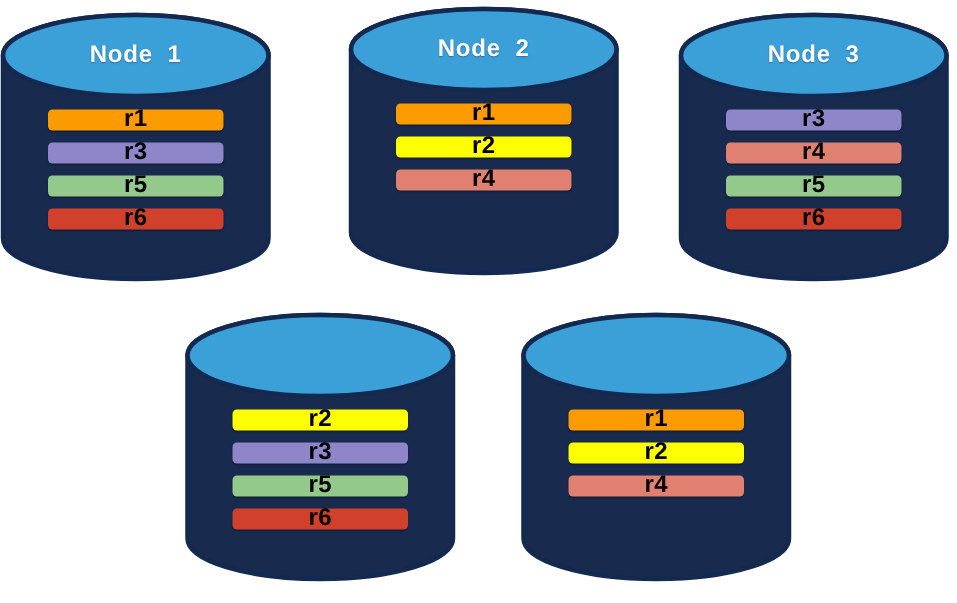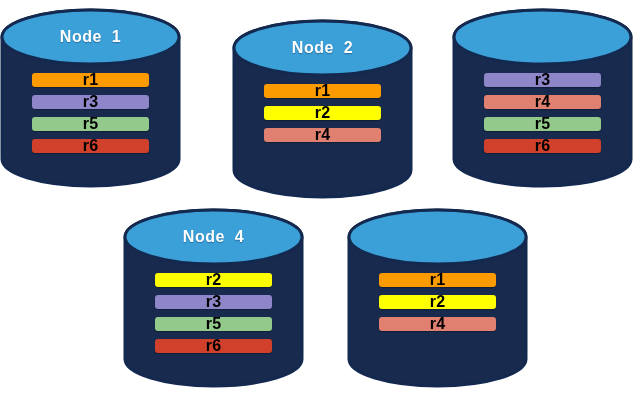--- a/index.html
+++ b/index.html
@@ -78,50 +78,50 @@
         <ellipse cx="90.5" cy="29" rx="88.5" ry="27" fill="#3b9fd8" stroke="#14294f" stroke-width="3"></ellipse>
       </svg>
       <div class="node-title" style="top: 20px; color: rgb(255, 255, 255);">Node  1</div>
       <div class="bars" style="top: 65px;">
         <div class="bar" style="background: rgb(251, 155, 0); width: 117px; margin-bottom: 8px;">r1</div>
         <div class="bar" style="background: rgb(142, 134, 201); width: 117px; margin-bottom: 8px;">r3</div>
         <div class="bar" style="background: rgb(147, 201, 138); width: 117px; margin-bottom: 8px;">r5</div>
         <div class="bar" style="background: rgb(209, 64, 43); width: 117px; margin-bottom: 0px;">r6</div>
       </div>
     </div>
-    <div class="node" style="left: 232px; top: 19px; width: 181px; height: 180px;">
+    <div class="node" style="left: 232px; top: 4px; width: 181px; height: 180px;">
       <svg class="cyl-svg" width="181" height="180" viewBox="0 0 181 180">
         <path d="M 2,29 L 2,151 A 88.5,27 0 0 0 179,151 L 179,29 A 88.5,27 0 0 0 2,29 Z" fill="#182a4e" stroke="#14294f" stroke-width="3"></path>
         <ellipse cx="90.5" cy="29" rx="88.5" ry="27" fill="#3b9fd8" stroke="#14294f" stroke-width="3"></ellipse>
       </svg>
       <div class="node-title" style="top: 20px; color: rgb(255, 255, 255);">Node  2</div>
       <div class="bars" style="top: 65px;">
         <div class="bar" style="background: rgb(251, 155, 0); width: 117px; margin-bottom: 8px;">r1</div>
         <div class="bar" style="background: rgb(255, 255, 0); width: 117px; margin-bottom: 8px;">r2</div>
         <div class="bar" style="background: rgb(224, 128, 112); width: 117px; margin-bottom: 0px;">r4</div>
       </div>
     </div>
     <div class="node" style="left: 452px; top: 8px; width: 181px; height: 180px;">
       <svg class="cyl-svg" width="181" height="180" viewBox="0 0 181 180">
         <path d="M 2,29 L 2,151 A 88.5,27 0 0 0 179,151 L 179,29 A 88.5,27 0 0 0 2,29 Z" fill="#182a4e" stroke="#14294f" stroke-width="3"></path>
         <ellipse cx="90.5" cy="29" rx="88.5" ry="27" fill="#3b9fd8" stroke="#14294f" stroke-width="3"></ellipse>
       </svg>
+      <div class="node-title" style="top: 20px; color: rgb(255, 255, 255);">Node  3</div>
       <div class="bars" style="top: 65px;">
         <div class="bar" style="background: rgb(142, 134, 201); width: 117px; margin-bottom: 8px;">r3</div>
         <div class="bar" style="background: rgb(224, 128, 112); width: 117px; margin-bottom: 8px;">r4</div>
         <div class="bar" style="background: rgb(147, 201, 138); width: 117px; margin-bottom: 8px;">r5</div>
         <div class="bar" style="background: rgb(209, 64, 43); width: 117px; margin-bottom: 0px;">r6</div>
       </div>
     </div>
     <div class="node" style="left: 123px; top: 208px; width: 181px; height: 180px;">
       <svg class="cyl-svg" width="181" height="180" viewBox="0 0 181 180">
         <path d="M 2,29 L 2,151 A 88.5,27 0 0 0 179,151 L 179,29 A 88.5,27 0 0 0 2,29 Z" fill="#182a4e" stroke="#14294f" stroke-width="3"></path>
         <ellipse cx="90.5" cy="29" rx="88.5" ry="27" fill="#3b9fd8" stroke="#14294f" stroke-width="3"></ellipse>
       </svg>
-      <div class="node-title" style="top: 20px; color: rgb(255, 255, 255);">Node  4</div>
       <div class="bars" style="top: 65px;">
         <div class="bar" style="background: rgb(255, 255, 0); width: 117px; margin-bottom: 8px;">r2</div>
         <div class="bar" style="background: rgb(142, 134, 201); width: 117px; margin-bottom: 8px;">r3</div>
         <div class="bar" style="background: rgb(147, 201, 138); width: 117px; margin-bottom: 8px;">r5</div>
         <div class="bar" style="background: rgb(209, 64, 43); width: 117px; margin-bottom: 0px;">r6</div>
       </div>
     </div>
     <div class="node" style="left: 347px; top: 208px; width: 181px; height: 180px;">
       <svg class="cyl-svg" width="181" height="180" viewBox="0 0 181 180">
         <path d="M 2,29 L 2,151 A 88.5,27 0 0 0 179,151 L 179,29 A 88.5,27 0 0 0 2,29 Z" fill="#182a4e" stroke="#14294f" stroke-width="3"></path>

